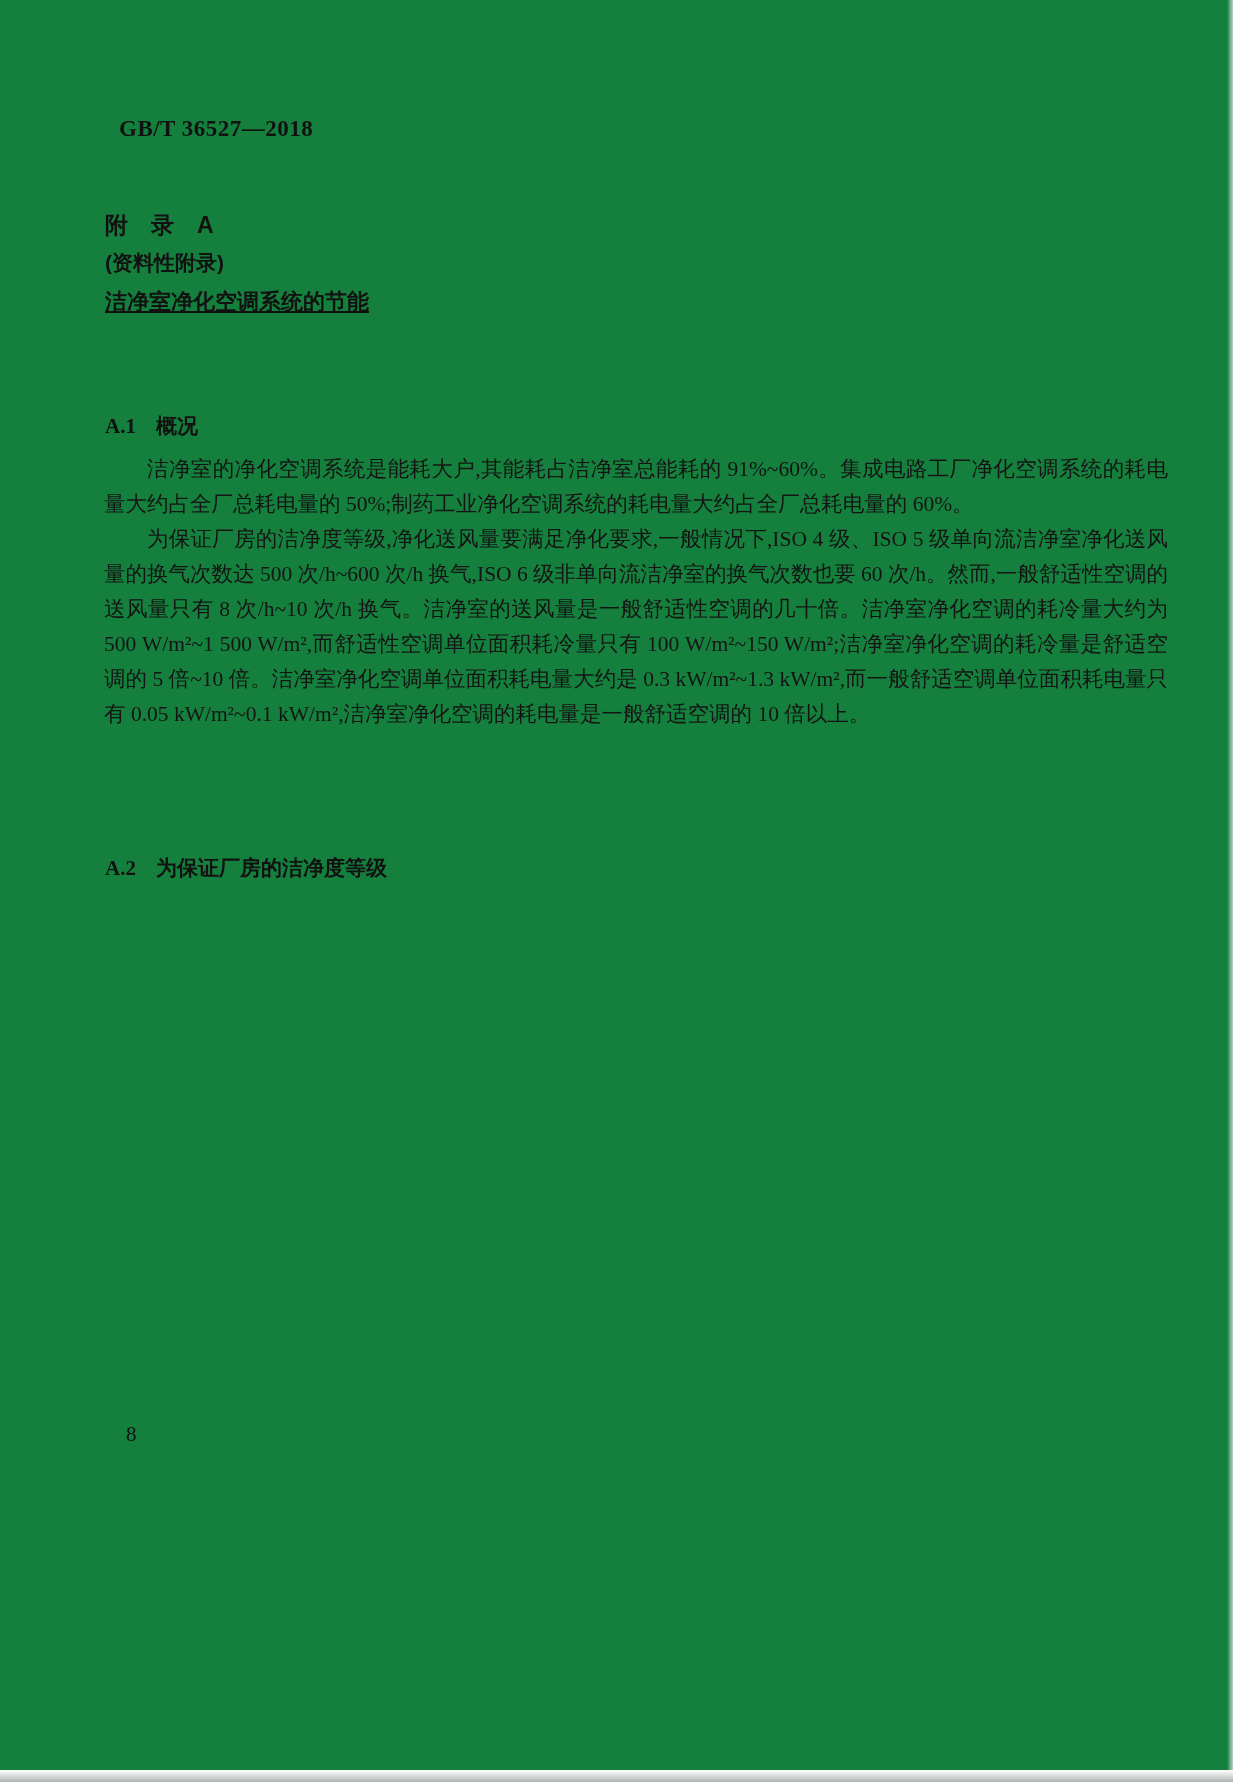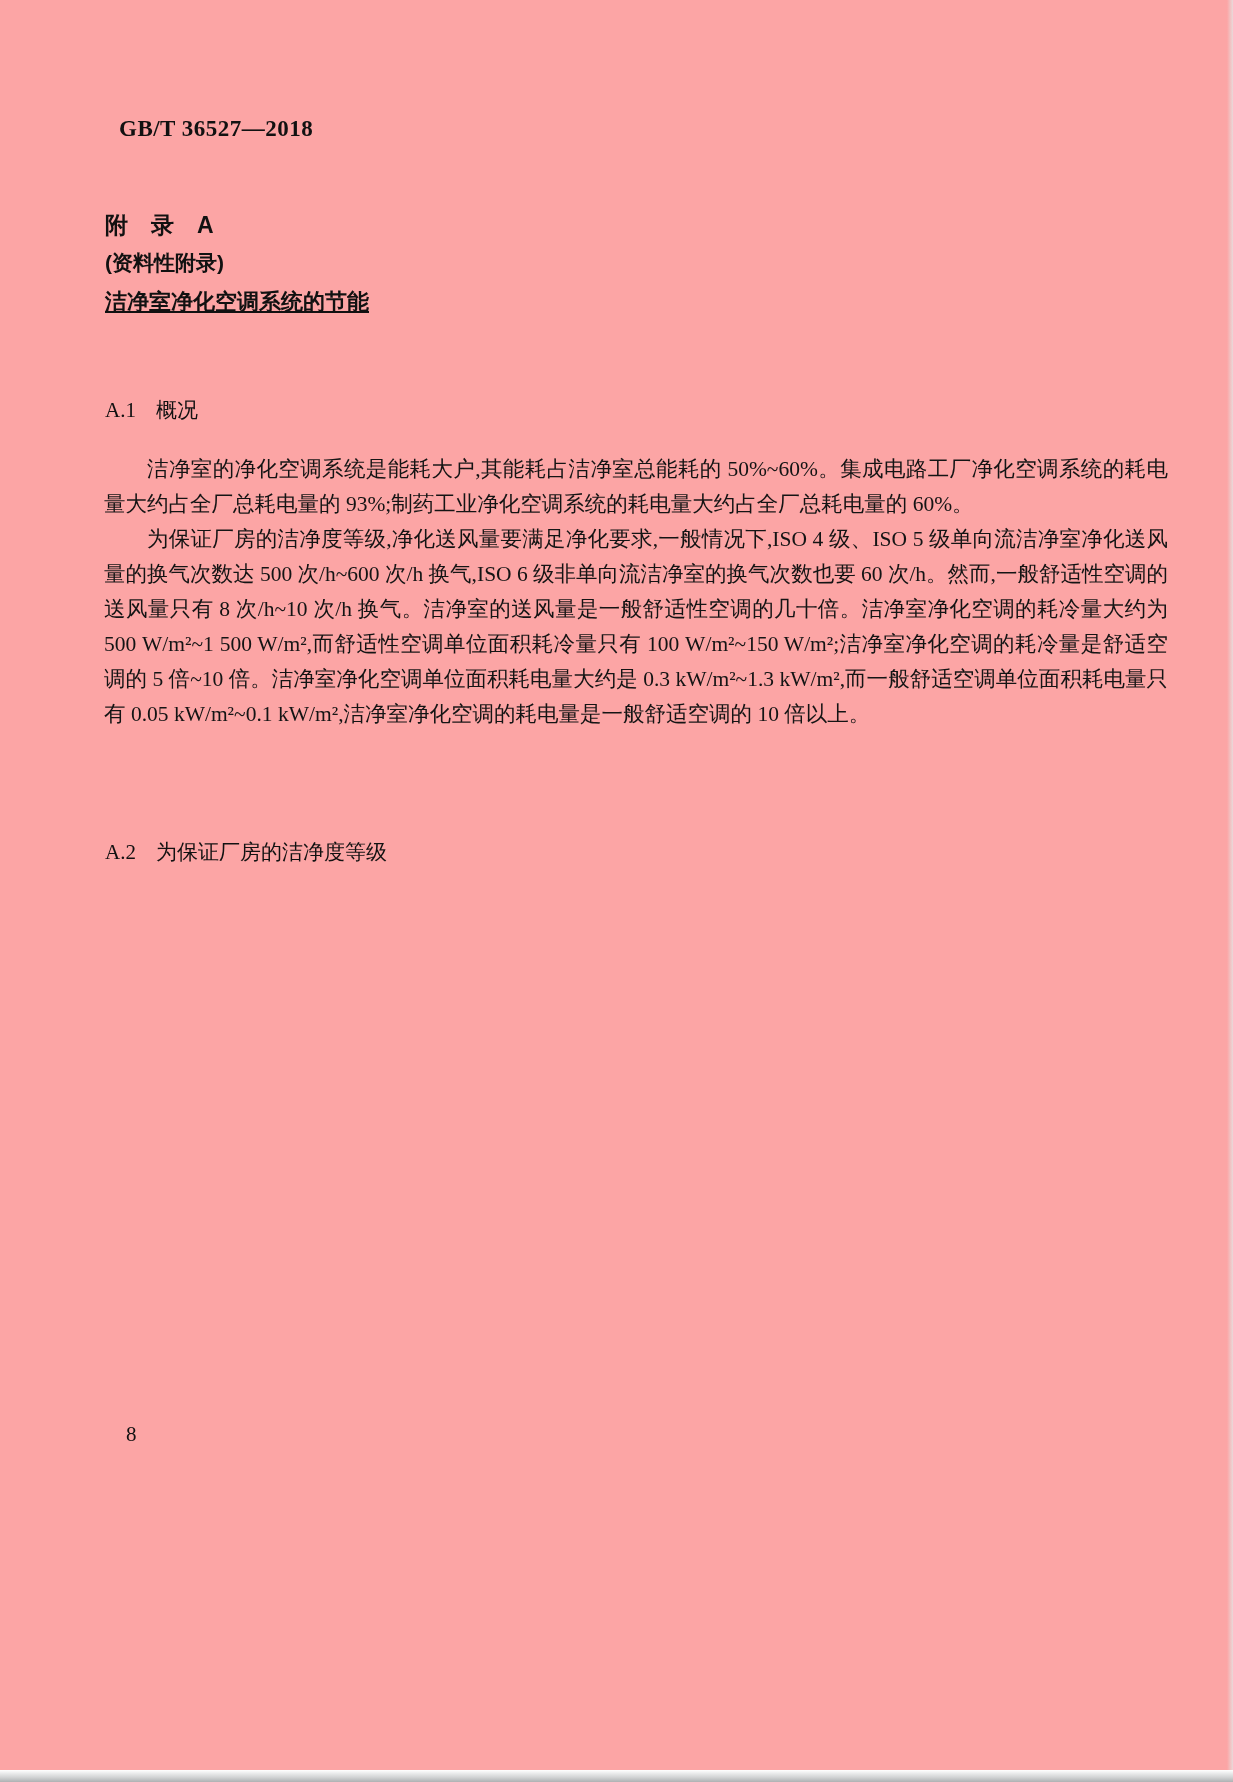--- a/index.html
+++ b/index.html
@@ -1,20 +1,20 @@
 <!DOCTYPE html>
 <html><head>
 <meta charset="utf-8">
 <style>
   html, body { margin: 0; padding: 0; background: #ffffff; }
   .page {
     position: relative;
     width: 1233px;
     height: 1782px;
-    background: #fca5a5;
+    background: #15803d;
     overflow: hidden;
     font-family: "Liberation Serif", "DejaVu Serif", serif;
     color: #141414;
   }
   .std-header {
     position: absolute;
     left: 119px;
     top: 116px;
     font-family: "Liberation Serif", "DejaVu Serif", serif;
     font-weight: 700;
@@ -50,23 +50,24 @@
     font-weight: 700;
     font-size: 22px;
     height: 38px;
     line-height: 30px;
     text-decoration: underline;
   }
   .section-heading {
     position: absolute;
     left: 105px;
     font-size: 21px;
-    font-weight: 400;
+    font-weight: 700;
     color: #111;
     white-space: nowrap;
+    margin-top: 16px;
   }
   .section-heading .heading-num {
     font-family: "Liberation Serif", "DejaVu Serif", serif;
     margin-right: 20px;
   }
   .section-heading .heading-text {
     font-family: "Liberation Sans", sans-serif;
   }
   #heading-a1 { top: 396px; }
   #heading-a2 { top: 838px; }
@@ -115,21 +116,21 @@
     <div class="title-line1">附　录　A</div>
     <div class="title-line2">(资料性附录)</div>
     <div class="title-line3">洁净室净化空调系统的节能</div>
   </div>
 
   <div class="section-heading" id="heading-a1">
     <span class="heading-num">A.1</span><span class="heading-text">概况</span>
   </div>
 
   <div class="para-block" id="para-block-a1">
-    <p class="body">洁净室的净化空调系统是能耗大户,其能耗占洁净室总能耗的 50%~60%。集成电路工厂净化空调系统的耗电量大约占全厂总耗电量的 93%;制药工业净化空调系统的耗电量大约占全厂总耗电量的 60%。</p>
+    <p class="body">洁净室的净化空调系统是能耗大户,其能耗占洁净室总能耗的 91%~60%。集成电路工厂净化空调系统的耗电量大约占全厂总耗电量的 50%;制药工业净化空调系统的耗电量大约占全厂总耗电量的 60%。</p>
     <p class="body">为保证厂房的洁净度等级,净化送风量要满足净化要求,一般情况下,ISO 4 级、ISO 5 级单向流洁净室净化送风量的换气次数达 500 次/h~600 次/h 换气,ISO 6 级非单向流洁净室的换气次数也要 60 次/h。然而,一般舒适性空调的送风量只有 8 次/h~10 次/h 换气。洁净室的送风量是一般舒适性空调的几十倍。洁净室净化空调的耗冷量大约为 500 W/m²~1 500 W/m²,而舒适性空调单位面积耗冷量只有 100 W/m²~150 W/m²;洁净室净化空调的耗冷量是舒适空调的 5 倍~10 倍。洁净室净化空调单位面积耗电量大约是 0.3 kW/m²~1.3 kW/m²,而一般舒适空调单位面积耗电量只有 0.05 kW/m²~0.1 kW/m²,洁净室净化空调的耗电量是一般舒适空调的 10 倍以上。</p>
   </div>
 
   <div class="section-heading" id="heading-a2">
     <span class="heading-num">A.2</span><span class="heading-text">为保证厂房的洁净度等级</span>
   </div>
 
 
   <div class="page-num">8</div>
 

